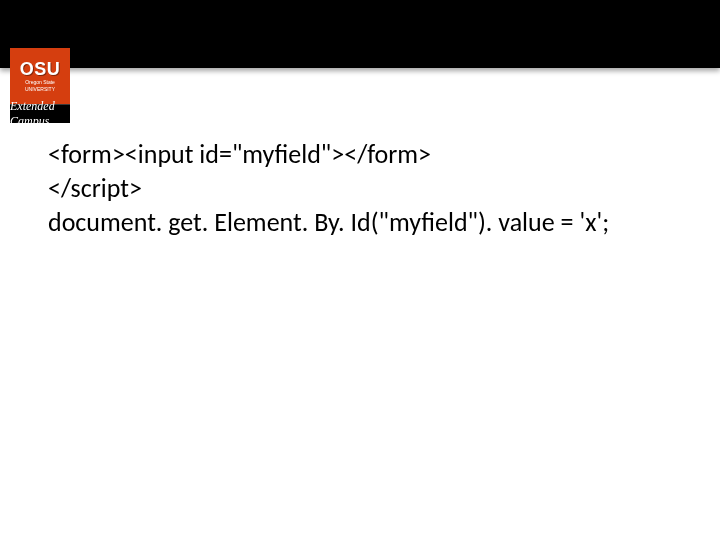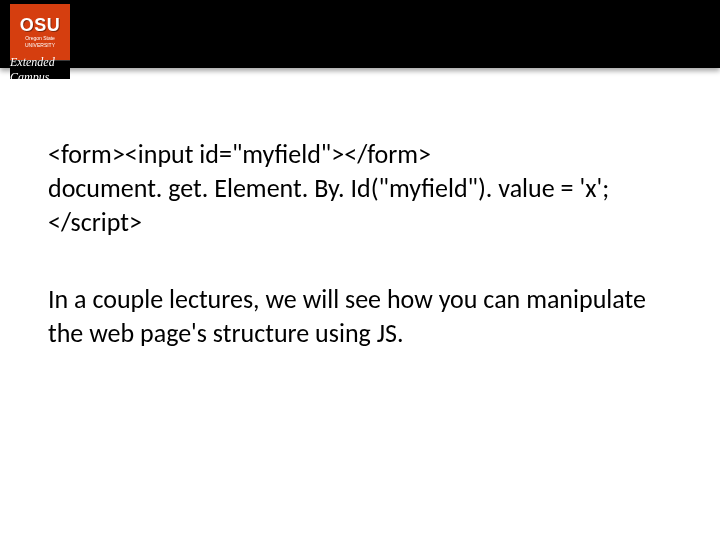--- a/index.html
+++ b/index.html
@@ -33,20 +33,21 @@
     height: 84px;
   }
   .logo-top {
     width: 60px;
     height: 56px;
     background: #d53e0f;
     display: flex;
     align-items: center;
     justify-content: center;
     flex-direction: column;
+    margin-top: 44px;
   }
   .logo-osu {
     color: #ffffff;
     font-weight: 900;
     font-size: 18px;
     letter-spacing: 0.5px;
     line-height: 1;
     font-family: Arial, sans-serif;
     text-shadow: 1px 1px 0 rgba(0,0,0,0.4);
   }
@@ -107,17 +108,16 @@
     </div>
     <div class="logo-bottom">
       <div class="logo-ext">Extended Campus</div>
     </div>
   </div>
 </div>
 
 <div class="content">
   <div class="code-block">
     <div>&lt;form&gt;&lt;input id="myfield"&gt;&lt;/form&gt;</div>
+    <div>&lt;/script&gt;</div>
     <div>document. get. Element. By. Id("myfield"). value = 'x';</div>
-    <div>&lt;/script&gt;</div>
   </div>
-  <div>In a couple lectures, we will see how you can manipulate the web page's structure using JS.</div>
 </div>
 
 </body></html>

